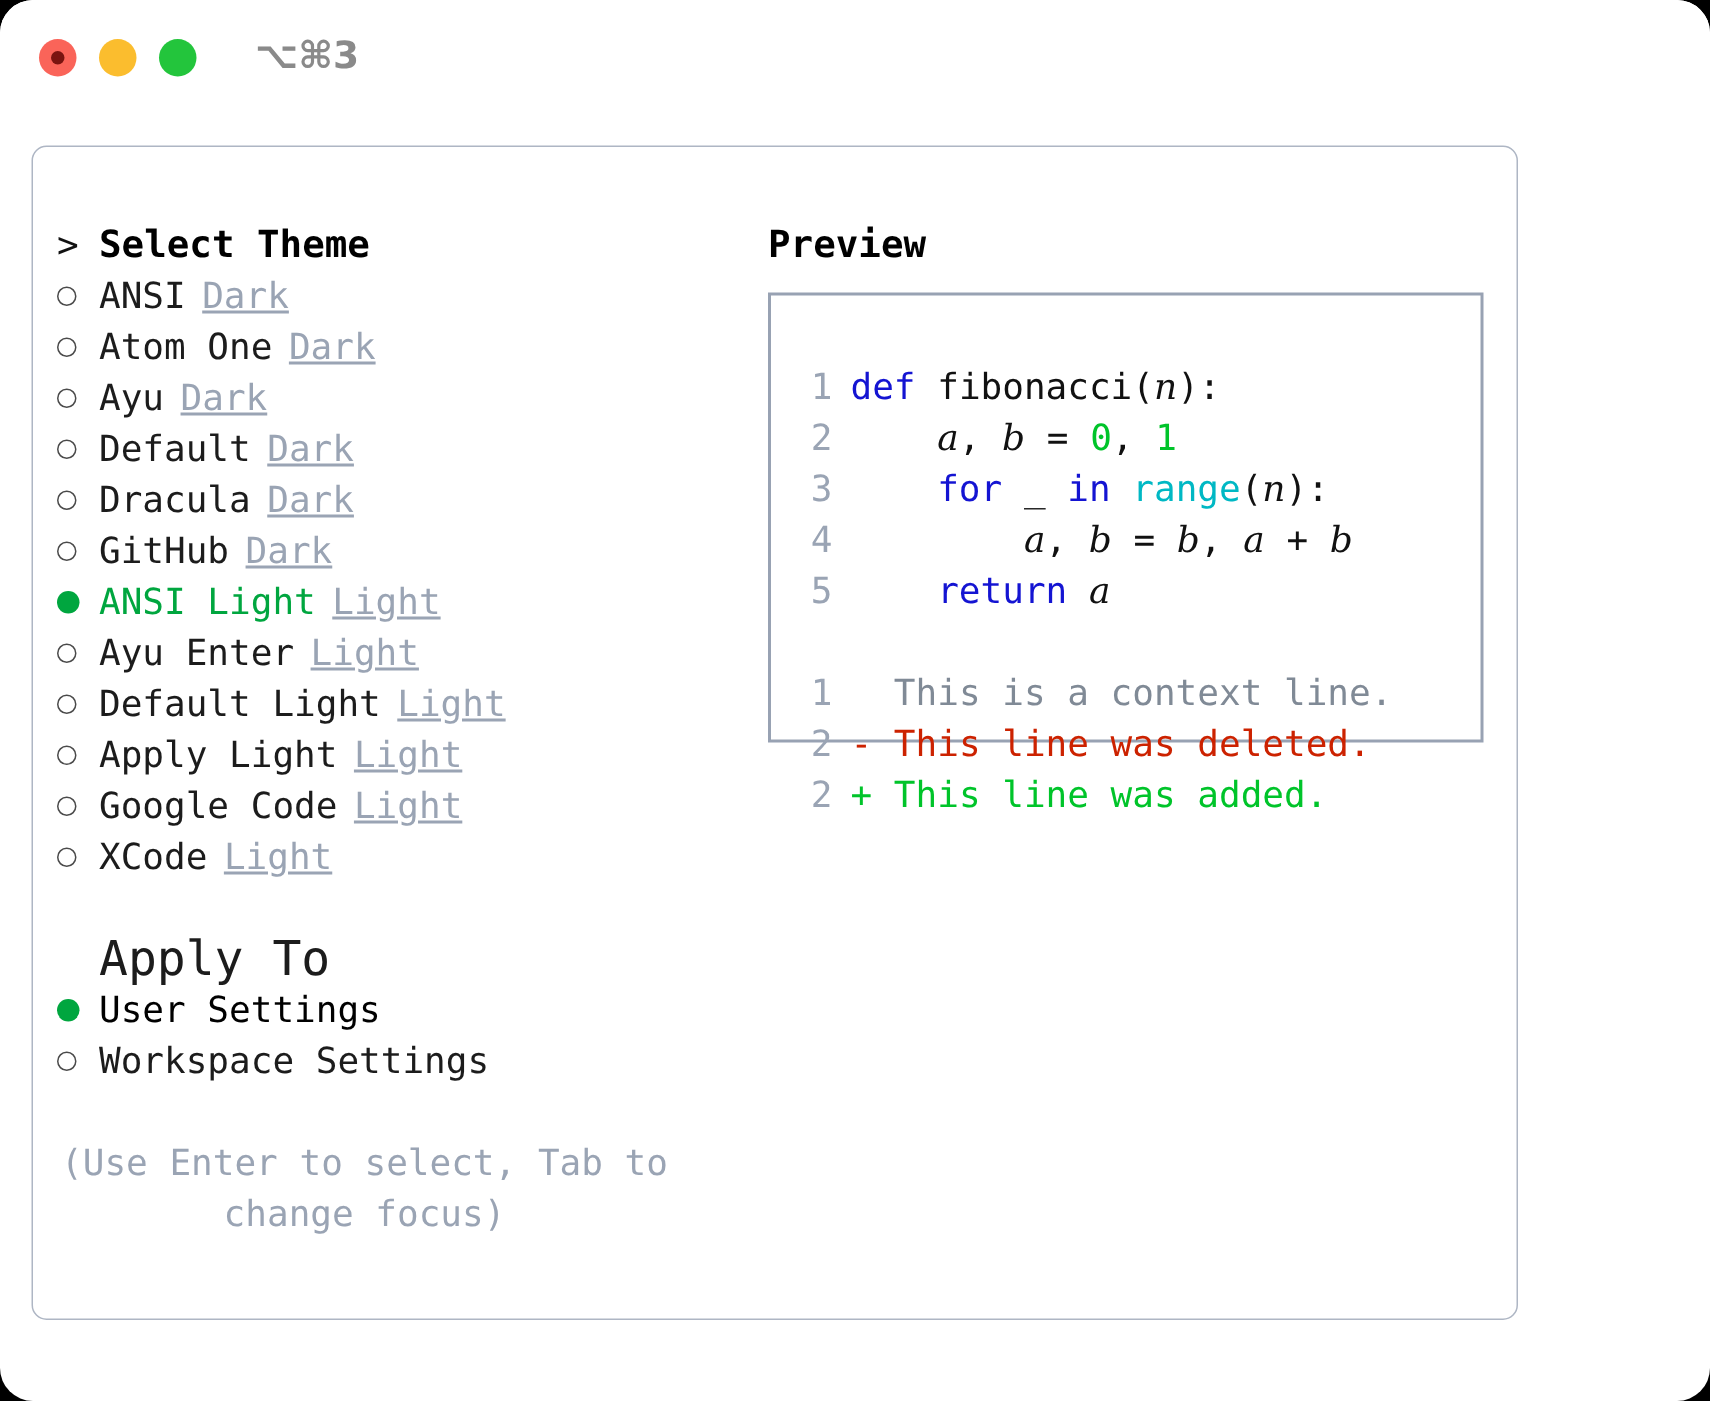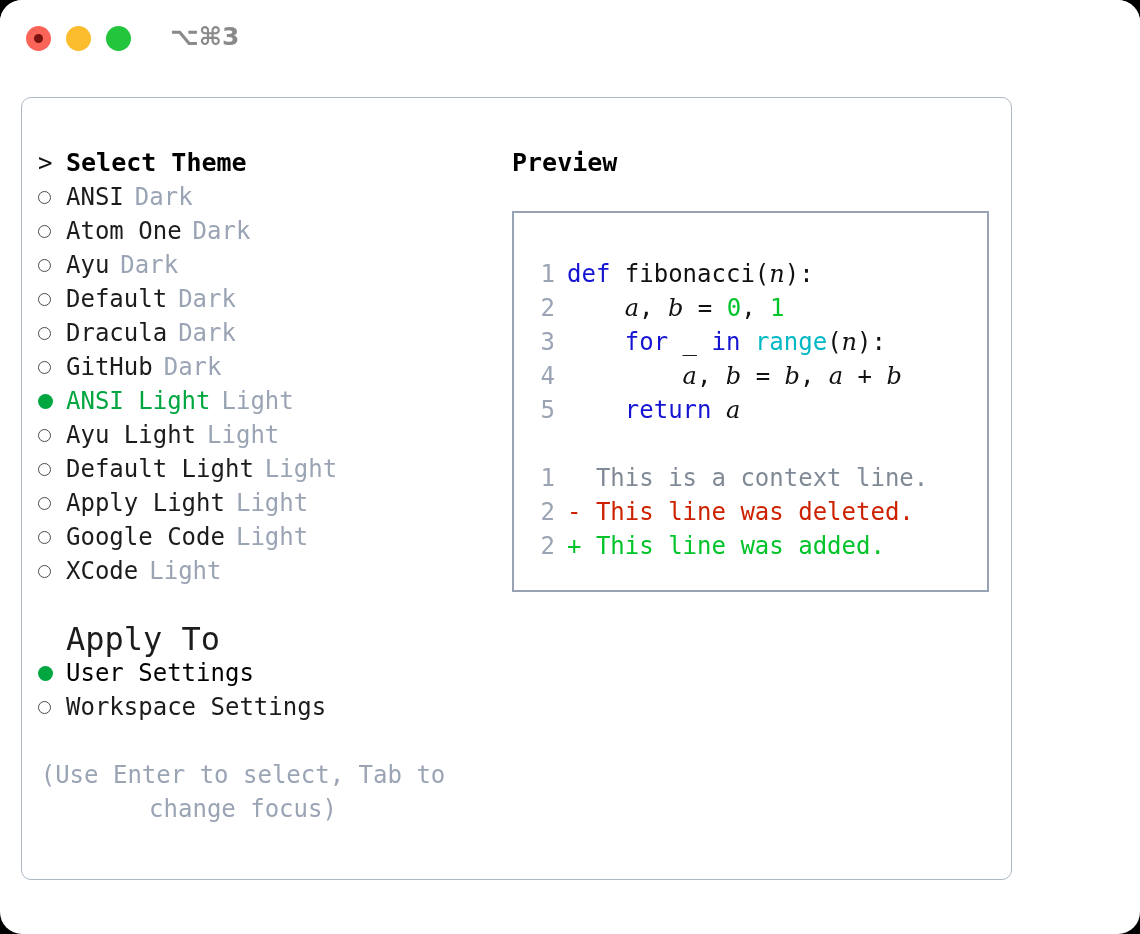--- a/index.html
+++ b/index.html
@@ -129,21 +129,21 @@
     display: block;
   }
 
   #section-title {
     font-weight: bold;
     color: #000000;
     font-size: 25px;
   }
 
   .theme-name   { color: #1c1c1c; }
-  .theme-kind   { color: #9aa4b4; margin-left: 11px; }
+  .theme-kind   { color: #9aa4b4; margin-left: 11px; text-decoration: underline; }
 
   .row.selected .theme-name { color: #00a63f; }
 
   #apply-to-header {
     color: #1c1c1c;
     font-size: 32px;
     margin-left: 28px;
   }
 
   #apply-group { margin-top: 34px; }
@@ -168,23 +168,23 @@
     width: 500px;
   }
   #preview-title {
     font-size: 25px;
     font-weight: bold;
     color: #000000;
     line-height: 34px;
   }
 
   #preview-box {
-    margin-top: 31px;
+    margin-top: 15px;
     width: 477px;
-    height: 381px;
+    height: 300px;
     border: 2px solid #98a2b3;
     background: #ffffff;
     box-sizing: border-box;
     position: relative;
   }
 
   #code-area {
     position: absolute;
     left: 15px;
     top: 44px;
@@ -284,21 +284,21 @@
             <span class="marker">
               <span class="glyph-on"></span>
             </span>
             <span class="theme-name">ANSI Light</span>
             <span class="theme-kind">Light</span>
           </div>
           <div class="row">
             <span class="marker">
               <span class="glyph-off"></span>
             </span>
-            <span class="theme-name">Ayu Light</span>
+            <span class="theme-name">Ayu Enter</span>
             <span class="theme-kind">Light</span>
           </div>
           <div class="row">
             <span class="marker">
               <span class="glyph-off"></span>
             </span>
             <span class="theme-name">Default Light</span>
             <span class="theme-kind">Light</span>
           </div>
           <div class="row">

